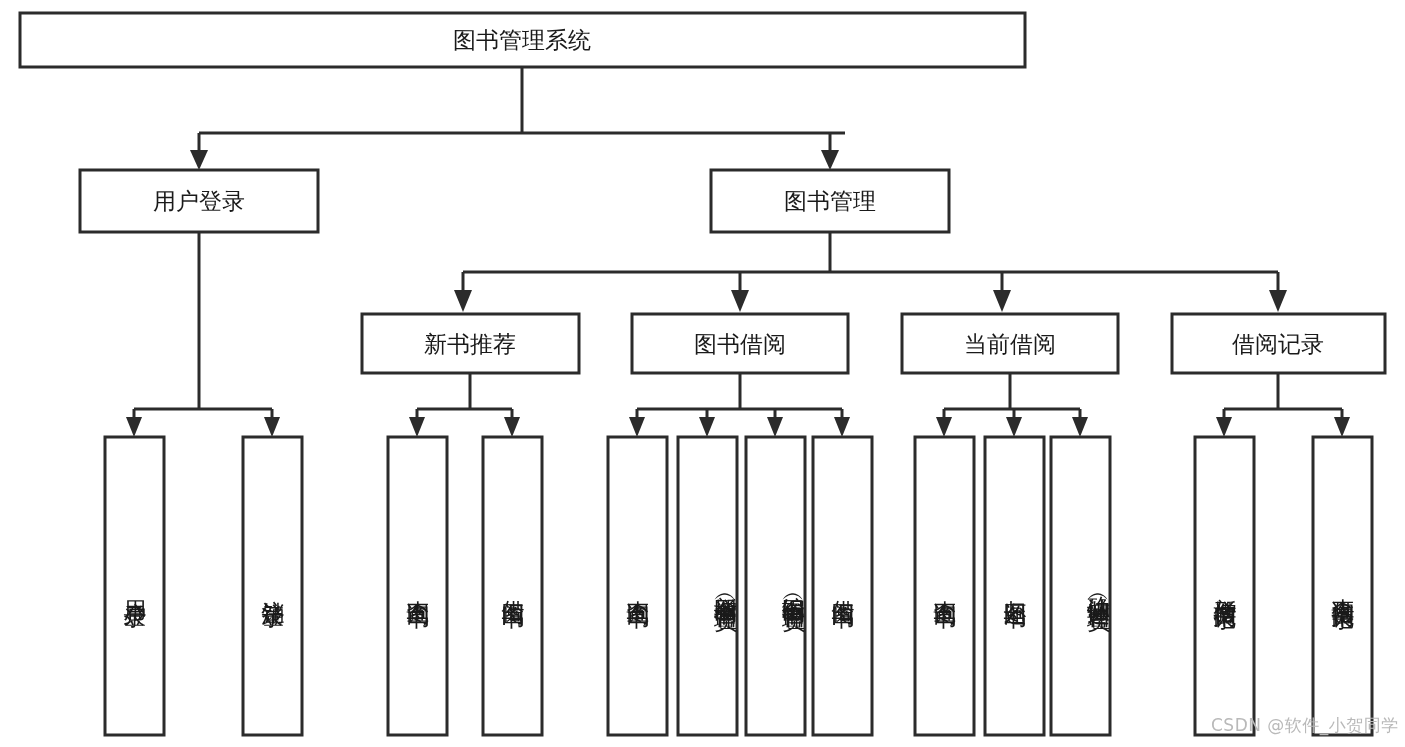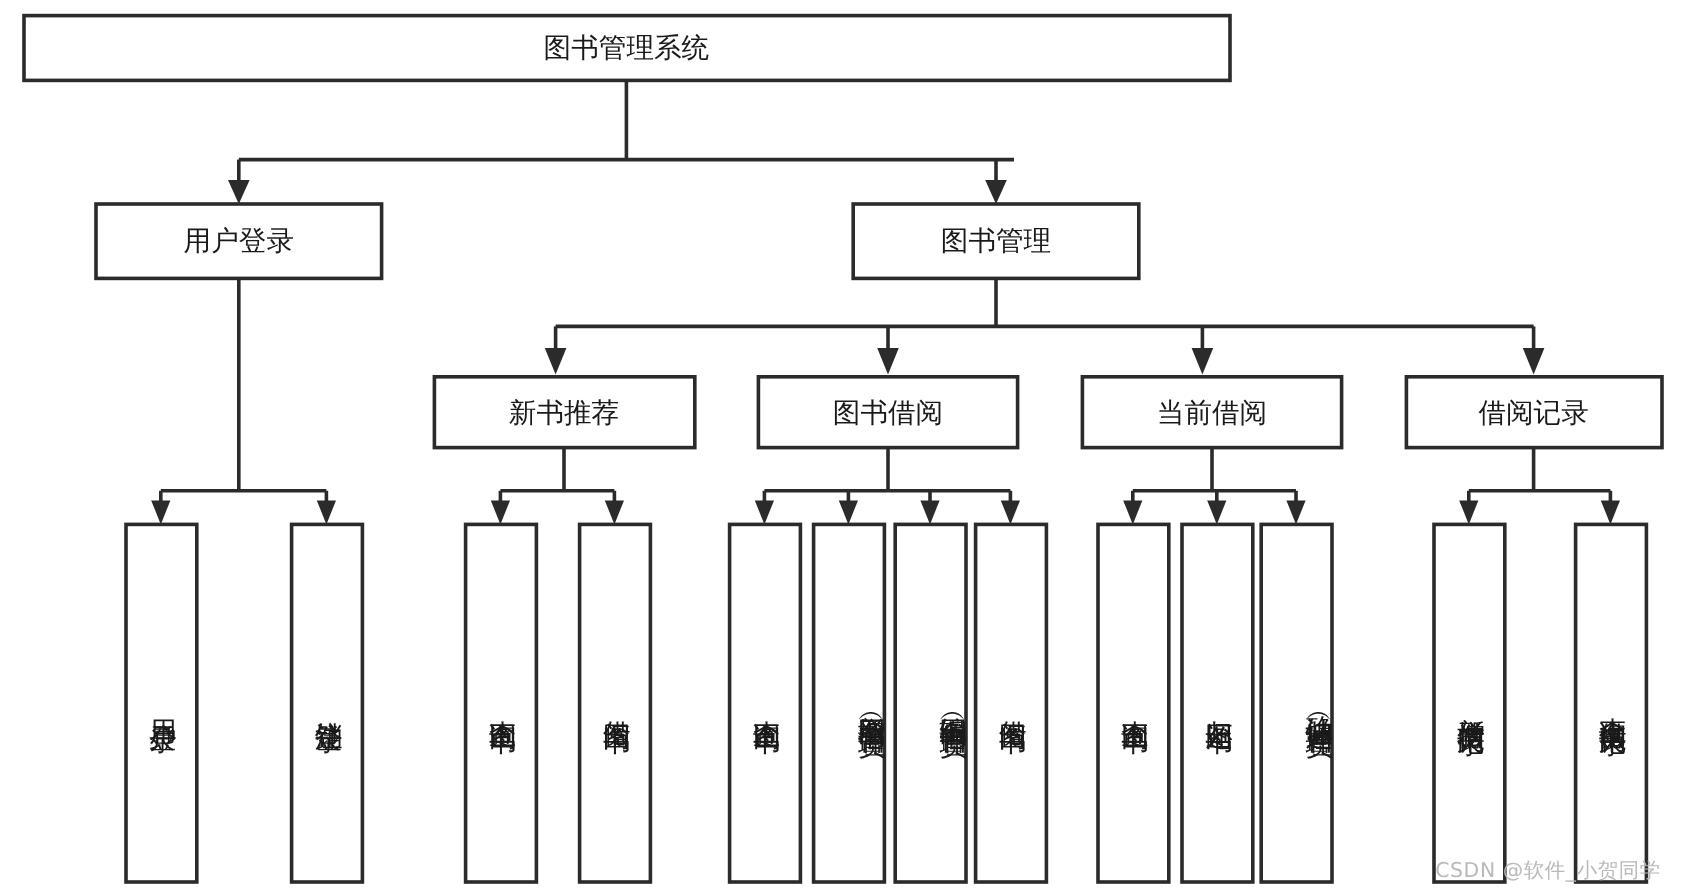--- a/index.html
+++ b/index.html
@@ -68,20 +68,21 @@
   .leaf-label.centered {
     align-items: center;
   }
   .watermark {
     position: absolute;
     font-family: "DejaVu Sans", "Liberation Sans", sans-serif;
     font-size: 17px;
     color: #b9b9b9;
     white-space: nowrap;
     letter-spacing: 0.5px;
+    padding-left: 15px;
   }
 </style>
 </head>
 <body>
 
 <div id="diagram-root">
 
   <svg class="flow" viewBox="0 0 1405 747" xmlns="http://www.w3.org/2000/svg">
 
     <defs>

